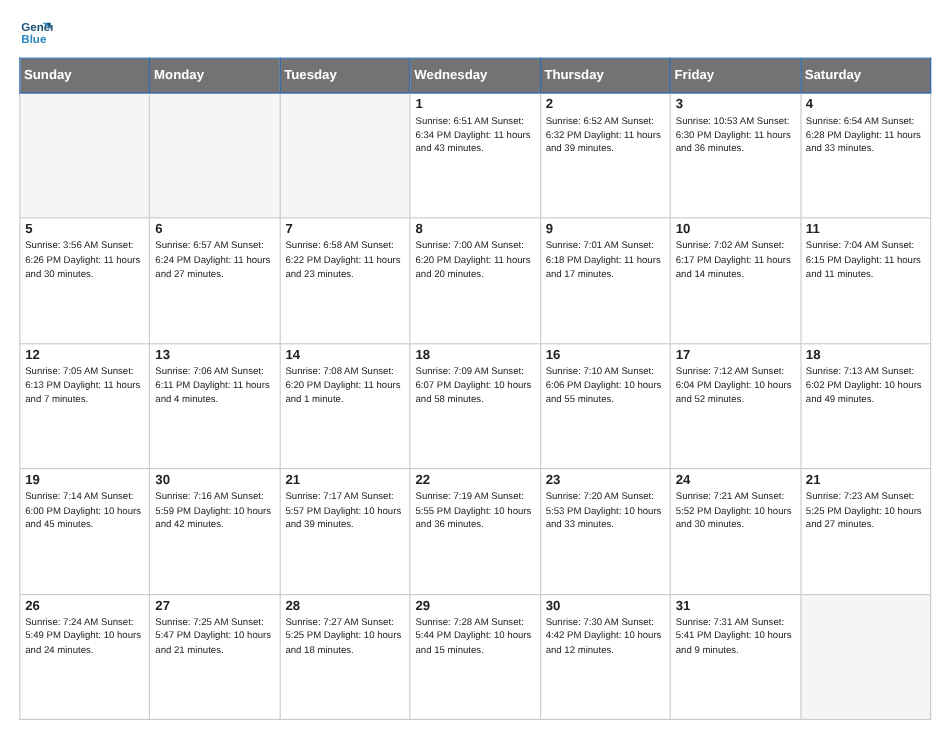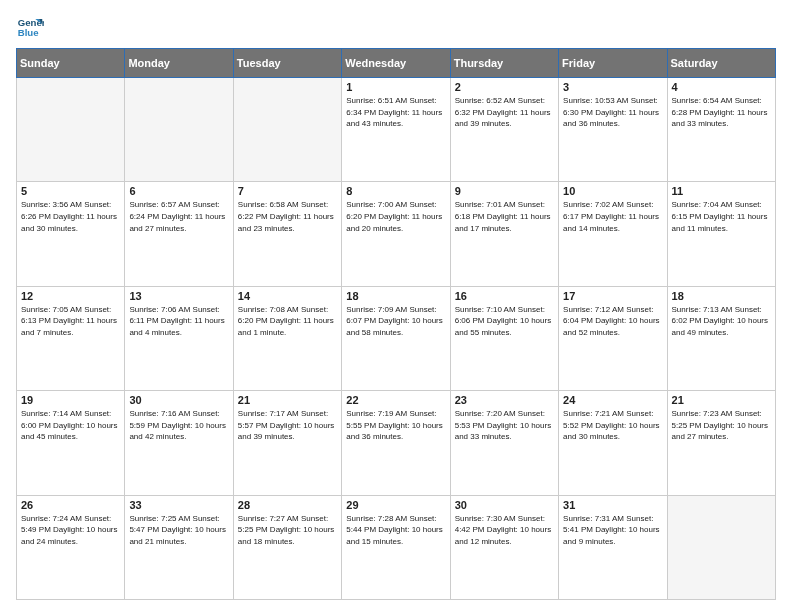--- a/index.html
+++ b/index.html
@@ -320,21 +320,21 @@
         </tr>
         <tr>
           <td>
             <span class="day-num">26</span>
             <div class="day-info">Sunrise: 7:24 AM
 Sunset: 5:49 PM
 Daylight: 10 hours
 and 24 minutes.</div>
           </td>
           <td>
-            <span class="day-num">33</span>
+            <span class="day-num">27</span>
             <div class="day-info">Sunrise: 7:25 AM
 Sunset: 5:47 PM
 Daylight: 10 hours
 and 21 minutes.</div>
           </td>
           <td>
             <span class="day-num">28</span>
             <div class="day-info">Sunrise: 7:27 AM
 Sunset: 5:25 PM
 Daylight: 10 hours

